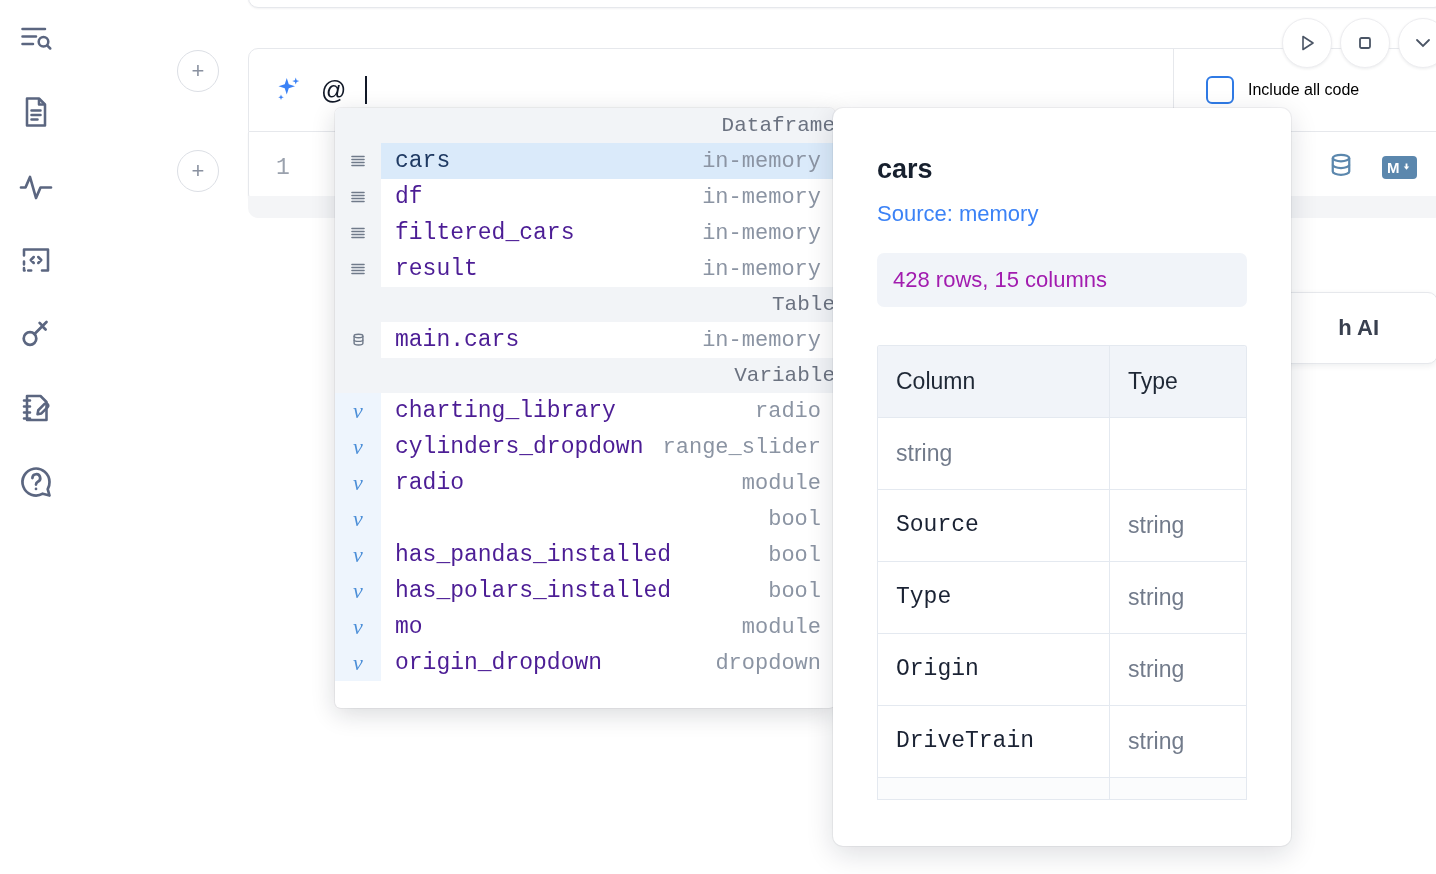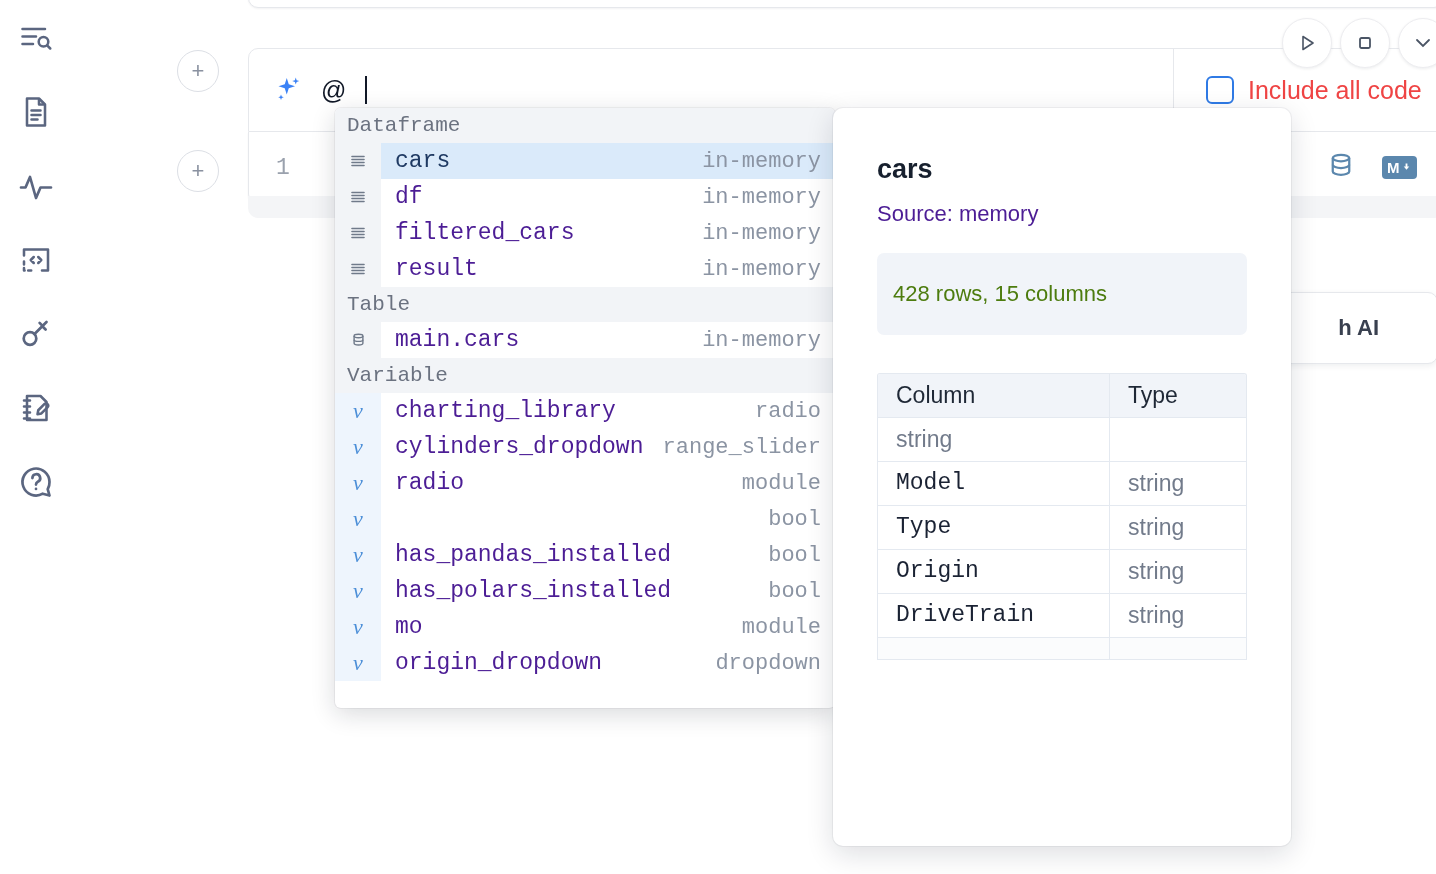--- a/index.html
+++ b/index.html
@@ -113,22 +113,22 @@
   }
   .chk {
     width: 28px; height: 28px;
     border: 2px solid #2f7ae5;
     border-radius: 6px;
     background: #ffffff;
     flex: none;
     cursor: pointer;
   }
   .include-label {
-    font-size: 25px;
-    color: #ef4444;
+    font-size: 16px;
+    color: #000000;
   }
 
   
   .run-controls {
     position: absolute;
     right: -12px; top: 18px;
     display: flex;
     gap: 8px;
     z-index: 6;
   }
@@ -220,20 +220,21 @@
     overflow: hidden;
     z-index: 20;
     font-family: "Liberation Mono", monospace;
   }
   .ac-section {
     background: #f2f4f7;
     color: #6b7280;
     font-size: 21px;
     padding: 6px 0 6px 12px;
     font-family: "Liberation Mono", monospace;
+    text-align: right;
   }
   .ac-item {
     height: 36px;
     display: flex;
     align-items: center;
     background: #ffffff;
     cursor: pointer;
   }
   .ac-item.sel { background: #daeafa; }
   .ac-item.sel .ac-name { color: #1f3a63; }
@@ -283,41 +284,41 @@
     overflow: hidden;
   }
   .d-title {
     font-size: 27px;
     font-weight: bold;
     color: #17202e;
     margin-bottom: 16px;
   }
   .d-source {
     font-size: 22px;
-    color: #4c1d95;
+    color: #3b82f6;
     margin-bottom: 26px;
   }
   .d-shape {
     background: #f1f4f9;
     border-radius: 7px;
     font-size: 22px;
-    color: #4d7c0f;
-    padding: 28px 16px;
+    color: #a21caf;
+    padding: 14px 16px;
     margin-bottom: 38px;
   }
   .d-table {
     border: 1px solid #e4e9f0;
     border-bottom: none;
     border-radius: 3px 3px 0 0;
     overflow: hidden;
   }
   .d-tr { display: flex; border-bottom: 1px solid #e4e9f0; }
   .d-tr.head { background: #f1f4f9; }
   .d-th, .d-td {
-    padding: 8px 18px;
+    padding: 22px 18px;
     font-size: 23px;
   }
   .d-th:first-child, .d-td:first-child {
     flex: 0 0 232px;
     border-right: 1px solid #e4e9f0;
   }
   .d-th { color: #1f2836; font-family: "Liberation Sans", sans-serif; }
   .d-td.col { color: #1a2233; font-family: "Liberation Mono", monospace; }
   .d-td.typ { color: #727b8b; font-family: "Liberation Sans", sans-serif; }
   .d-tr.partial { height: 22px; overflow: hidden; background: #fbfcfd; }
@@ -557,21 +558,21 @@
 
   <div class="d-table">
     <div class="d-tr head">
       <div class="d-th">Column</div>
       <div class="d-th">Type</div>
     </div>
     <div class="d-tr">
       <div class="d-td typ">string</div>
     </div>
     <div class="d-tr">
-      <div class="d-td col">Model</div>
+      <div class="d-td col">Source</div>
       <div class="d-td typ">string</div>
     </div>
     <div class="d-tr">
       <div class="d-td col">Type</div>
       <div class="d-td typ">string</div>
     </div>
     <div class="d-tr">
       <div class="d-td col">Origin</div>
       <div class="d-td typ">string</div>
     </div>

